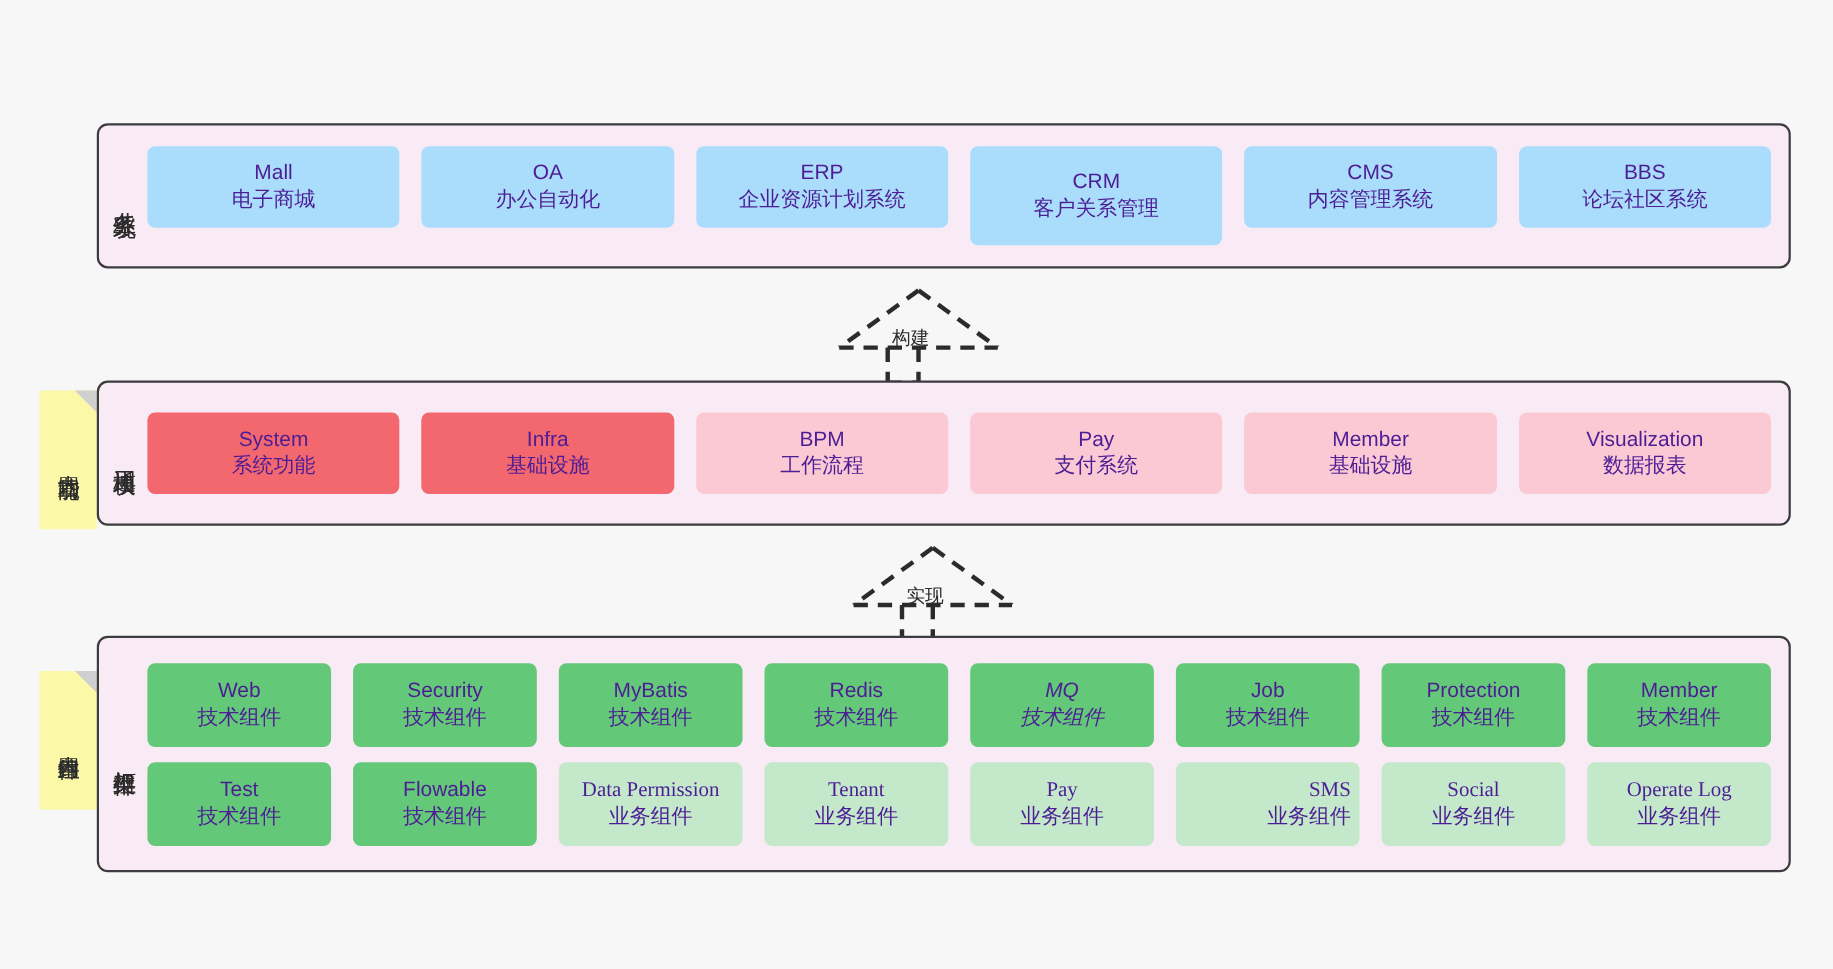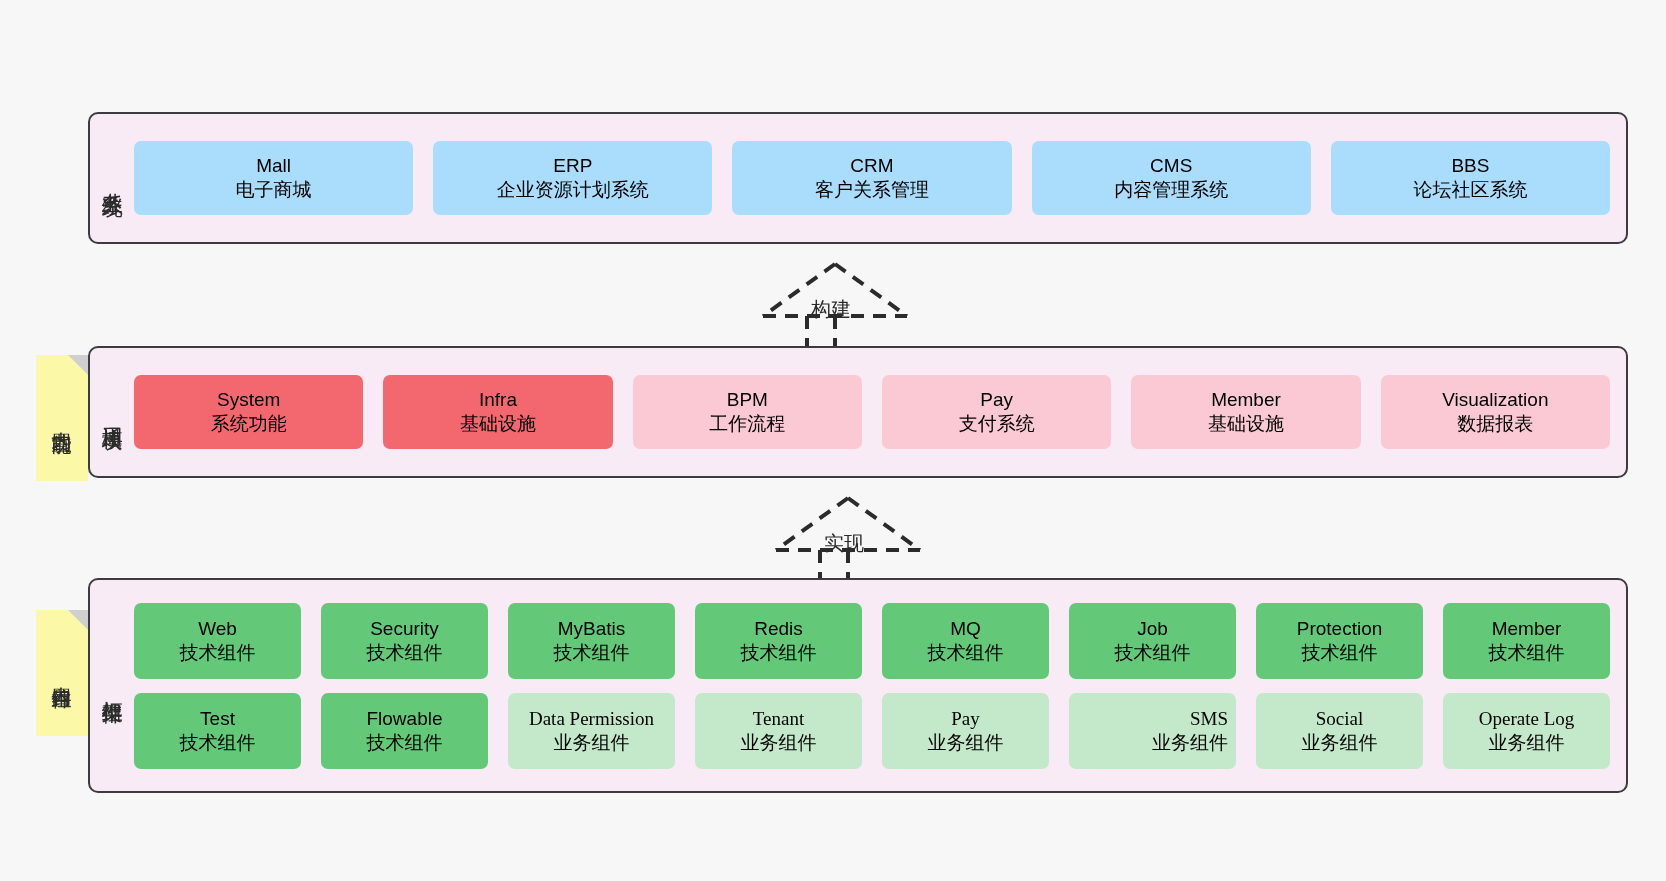--- a/index.html
+++ b/index.html
@@ -54,21 +54,21 @@
   .card{
     flex:1 1 0;
     border-radius:7px;
     display:flex;
     flex-direction:column;
     align-items:center;
     justify-content:center;
     text-align:center;
     font-size:19px;
     line-height:1.26;
-    color:#000000;
+    color:#4c1d95;
     box-sizing:border-box;
     padding:6px 8px;
     min-width:0;
   }
   .card .en{display:block;}
   .card .cn{display:block;}
 
   
   .c-blue{background:#aadcfb;}
   .c-red{background:#f3676e;}
@@ -101,45 +101,49 @@
     border-left:20px solid transparent;
     border-top:20px solid #cfcfcf;
   }
   .note-text{position:relative;z-index:2;}
 
   
   .arrow{position:absolute;}
   .arrow svg{display:block;overflow:visible;}
   .arrow-label{
     position:absolute;
-    font-size:20px;
+    font-size:17px;
     color:#2b2b2b;
     background:transparent;
     white-space:nowrap;
     user-select:none;
   }
 </style>
 </head>
 <body>
 
 <div class="stage">
 
   <div class="section" id="sec-business" style="left:88px;top:112px;width:1540px;height:132px;">
     <div class="section-label">业务系统</div>
     <div class="cards">
       <div class="card-row">
         <div class="card c-blue" style="height:74px;">
           <span class="en">Mall</span>
           <span class="cn">电子商城</span>
         </div>
         <div class="card c-blue" style="height:74px;">
+          <span class="en">OA</span>
+          <span class="cn">办公自动化</span>
+        </div>
+        <div class="card c-blue" style="height:74px;">
           <span class="en">ERP</span>
           <span class="cn">企业资源计划系统</span>
         </div>
-        <div class="card c-blue" style="height:74px;">
+        <div class="card c-blue" style="height:90px;">
           <span class="en">CRM</span>
           <span class="cn">客户关系管理</span>
         </div>
         <div class="card c-blue" style="height:74px;">
           <span class="en">CMS</span>
           <span class="cn">内容管理系统</span>
         </div>
         <div class="card c-blue" style="height:74px;">
           <span class="en">BBS</span>
           <span class="cn">论坛社区系统</span>
@@ -228,21 +232,21 @@
           <span class="cn">技术组件</span>
         </div>
         <div class="card c-green" style="height:76px;">
           <span class="en">MyBatis</span>
           <span class="cn">技术组件</span>
         </div>
         <div class="card c-green" style="height:76px;">
           <span class="en">Redis</span>
           <span class="cn">技术组件</span>
         </div>
-        <div class="card c-green" style="height:76px;">
+        <div class="card c-green" style="height:76px;font-style:italic;">
           <span class="en">MQ</span>
           <span class="cn">技术组件</span>
         </div>
         <div class="card c-green" style="height:76px;">
           <span class="en">Job</span>
           <span class="cn">技术组件</span>
         </div>
         <div class="card c-green" style="height:76px;">
           <span class="en">Protection</span>
           <span class="cn">技术组件</span>

